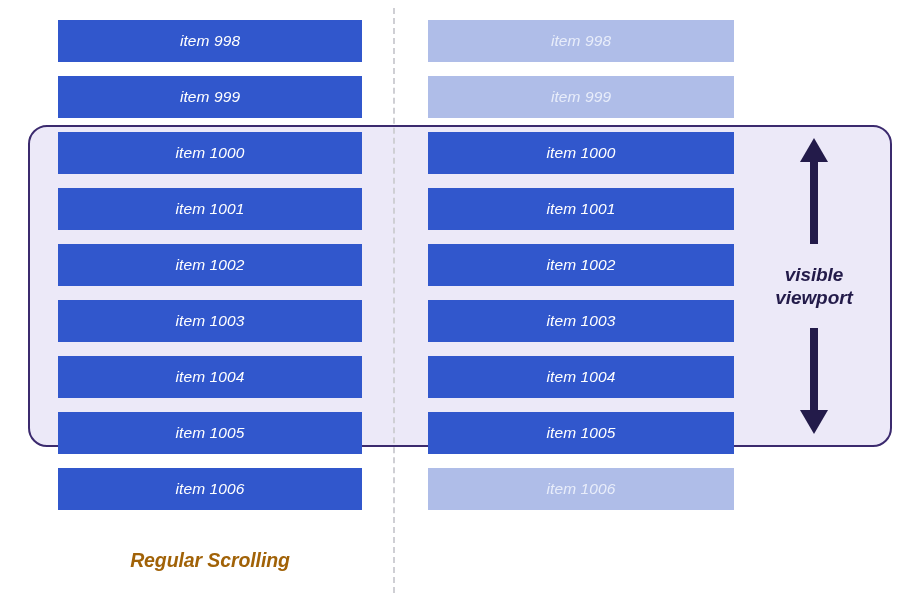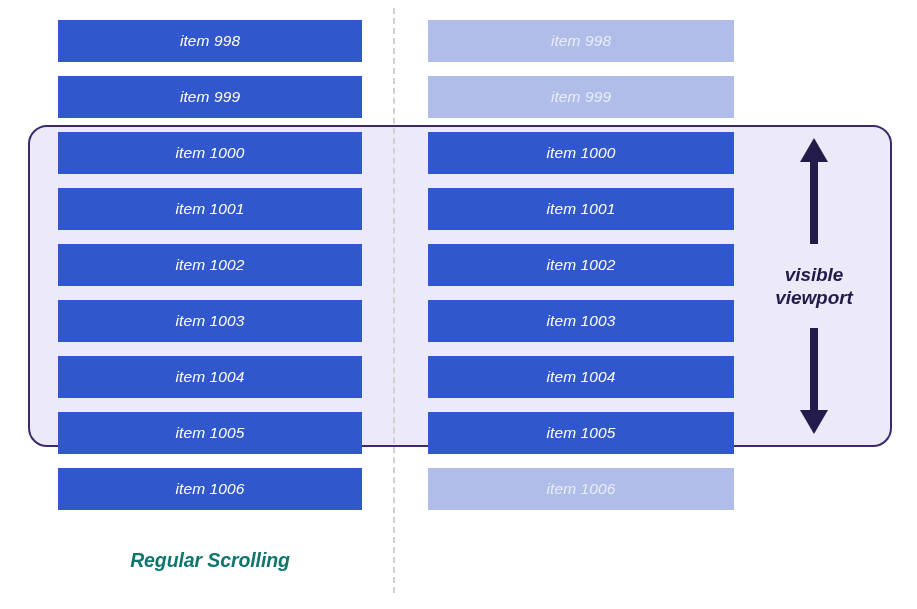--- a/index.html
+++ b/index.html
@@ -100,21 +100,21 @@
     letter-spacing: -0.1px;
     white-space: pre-line;
   }
 
   
   .caption {
     position: absolute;
     top: 549px;
     font-size: 19.5px;
     font-weight: bold;
-    color: #0f766e;
+    color: #a16207;
     text-align: center;
     letter-spacing: -0.1px;
     z-index: 3;
   }
   .caption-left  { left: 30px;  width: 360px; }
   .caption-right { left: 400px; width: 370px; }
 </style>
 </head>
 <body>
 

